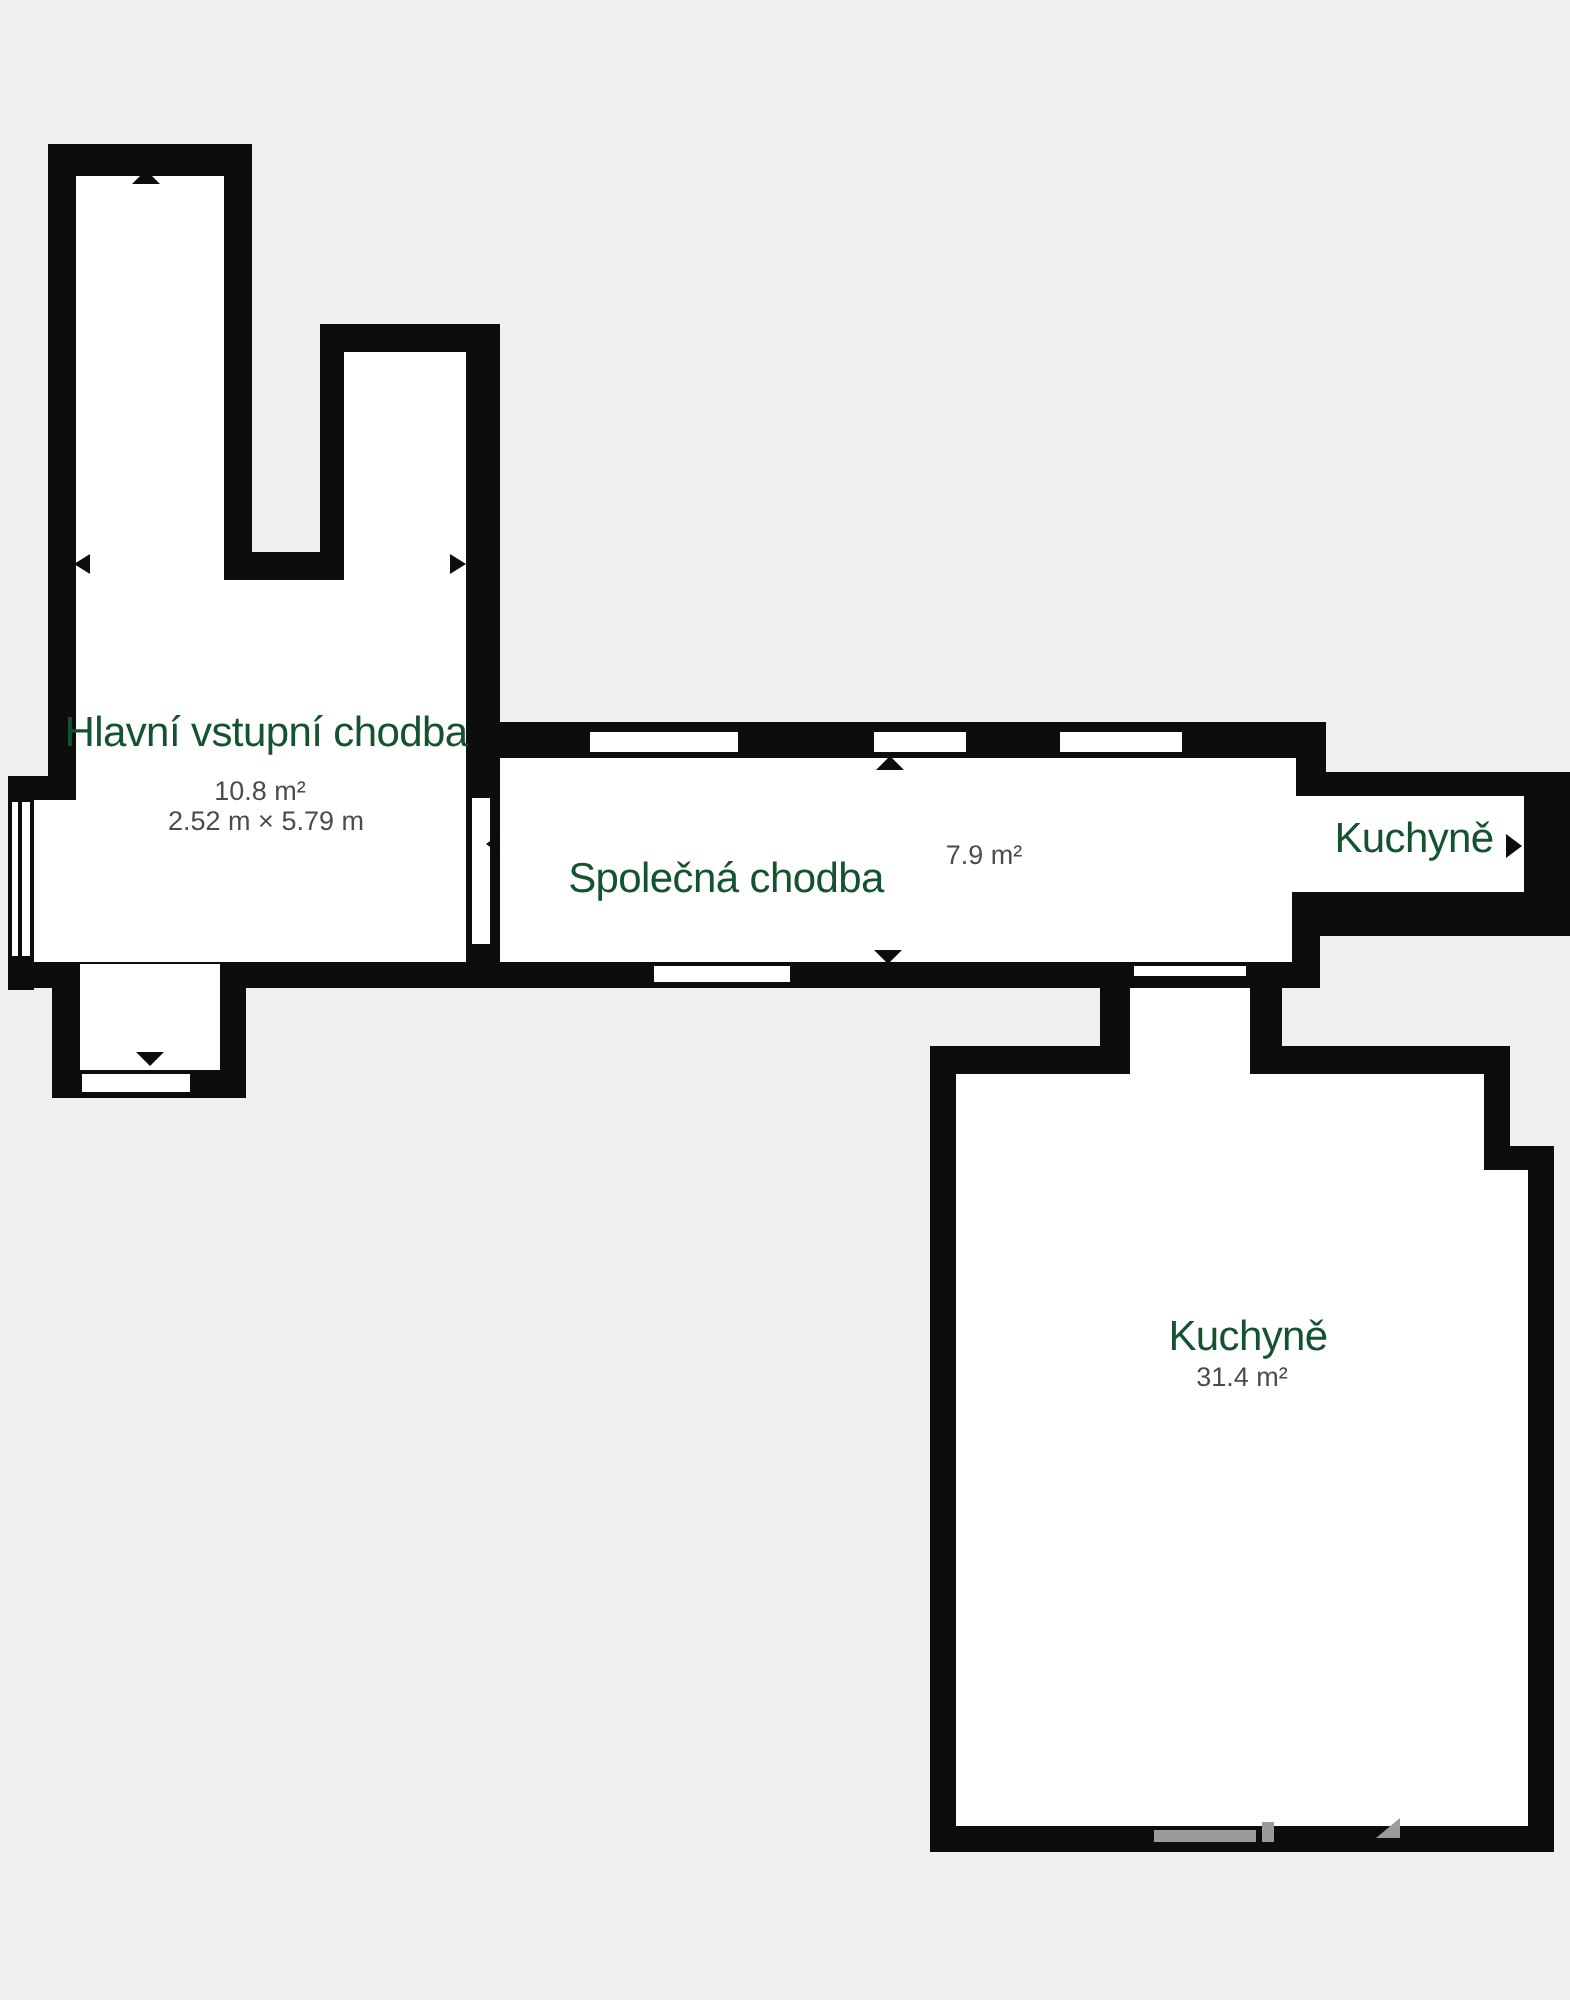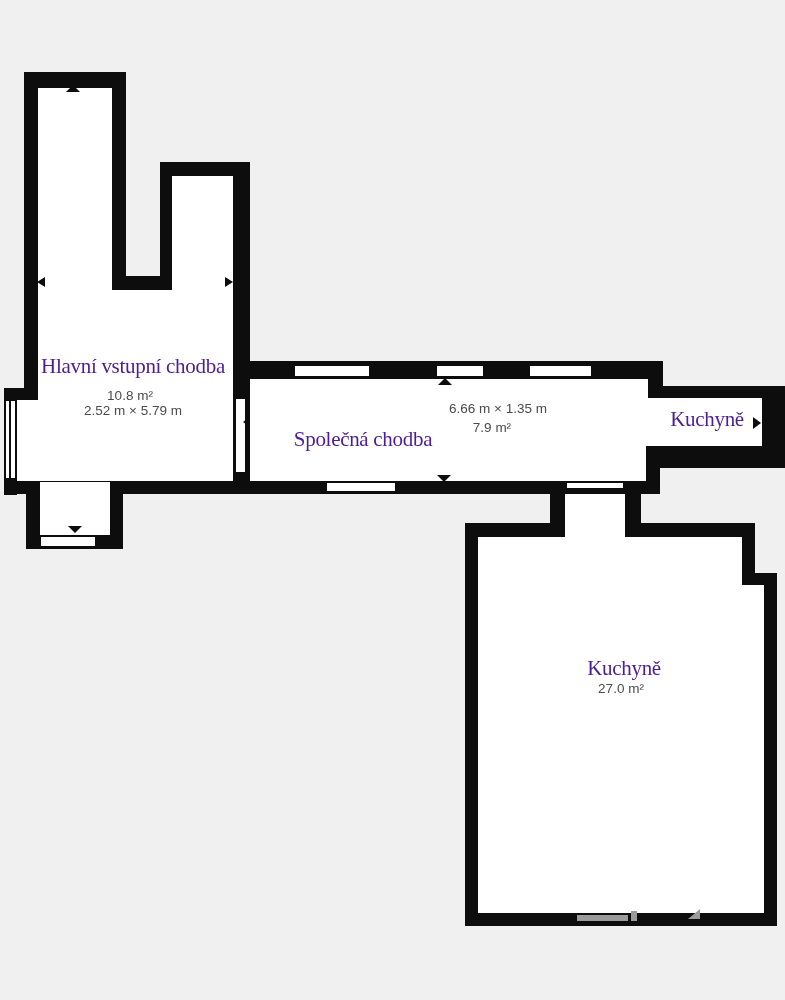--- a/index.html
+++ b/index.html
@@ -8,21 +8,21 @@
     background:#f0f0f0;
     font-family:"Liberation Sans","DejaVu Sans",sans-serif;
   }
   .plan *{position:absolute;box-sizing:border-box;}
   .r{background:#ffffff;}                 
   .w{background:#0d0d0d;}                 
   .op{background:#ffffff;border:2px solid #0d0d0d;} 
   .gap{background:#ffffff;}               
   .tri{width:0;height:0;}
   .lbl{text-align:center;line-height:1.2;white-space:nowrap;}
-  .name{font-size:21px;color:#4c1d95;letter-spacing:-0.3px;font-family:Liberation Serif, serif;}
+  .name{font-size:21px;color:#14532d;letter-spacing:-0.3px;}
   .dim{font-size:13.5px;color:#4b4b4b;}
   .wm{background:#9b9b9b;}                
 </style>
 </head>
 <body>
 
 <div class="plan">
 
   <div class="r" style="left:38px;top:88px;width:74px;height:312px"></div>
   <div class="r" style="left:172px;top:176px;width:61px;height:224px"></div>
@@ -88,25 +88,24 @@
   <div class="tri" style="left:438px;top:378px;border-left:7.5px solid transparent;border-right:7.5px solid transparent;border-bottom:7px solid #0d0d0d"></div>
   <div class="tri" style="left:437px;top:475px;border-left:7.5px solid transparent;border-right:7.5px solid transparent;border-top:7px solid #0d0d0d"></div>
   <div class="tri" style="left:243px;top:417px;border-top:5.5px solid transparent;border-bottom:5.5px solid transparent;border-right:7px solid #0d0d0d"></div>
   <div class="tri" style="left:753px;top:417px;border-top:6.5px solid transparent;border-bottom:6.5px solid transparent;border-left:8px solid #0d0d0d"></div>
 
   <div class="lbl name" style="left:13px;top:354px;width:240px">Hlavní vstupní chodba</div>
   <div class="lbl dim" style="left:33px;top:403px;width:200px">2.52 m × 5.79 m</div>
   <div class="lbl dim" style="left:30px;top:388px;width:200px">10.8 m²</div>
 
   <div class="lbl name" style="left:243px;top:427px;width:240px">Společná chodba</div>
-  <div class="lbl dim" style="left:398px;top:401px;width:200px">6.66 m × 1.35 m</div>
   <div class="lbl dim" style="left:392px;top:420px;width:200px">7.9 m²</div>
 
   <div class="lbl name" style="left:627px;top:407px;width:160px">Kuchyně</div>
 
   <div class="lbl name" style="left:524px;top:656px;width:200px">Kuchyně</div>
-  <div class="lbl dim" style="left:521px;top:681px;width:200px">27.0 m²</div>
+  <div class="lbl dim" style="left:521px;top:681px;width:200px">31.4 m²</div>
 
   <div class="wm" style="left:577px;top:915px;width:51px;height:6px"></div>
   <div class="wm" style="left:631px;top:911px;width:6px;height:10px"></div>
   <div class="tri" style="left:688px;top:909px;border-left:12px solid transparent;border-bottom:10px solid #9b9b9b"></div>
 
 </div>
 
 </body></html>

